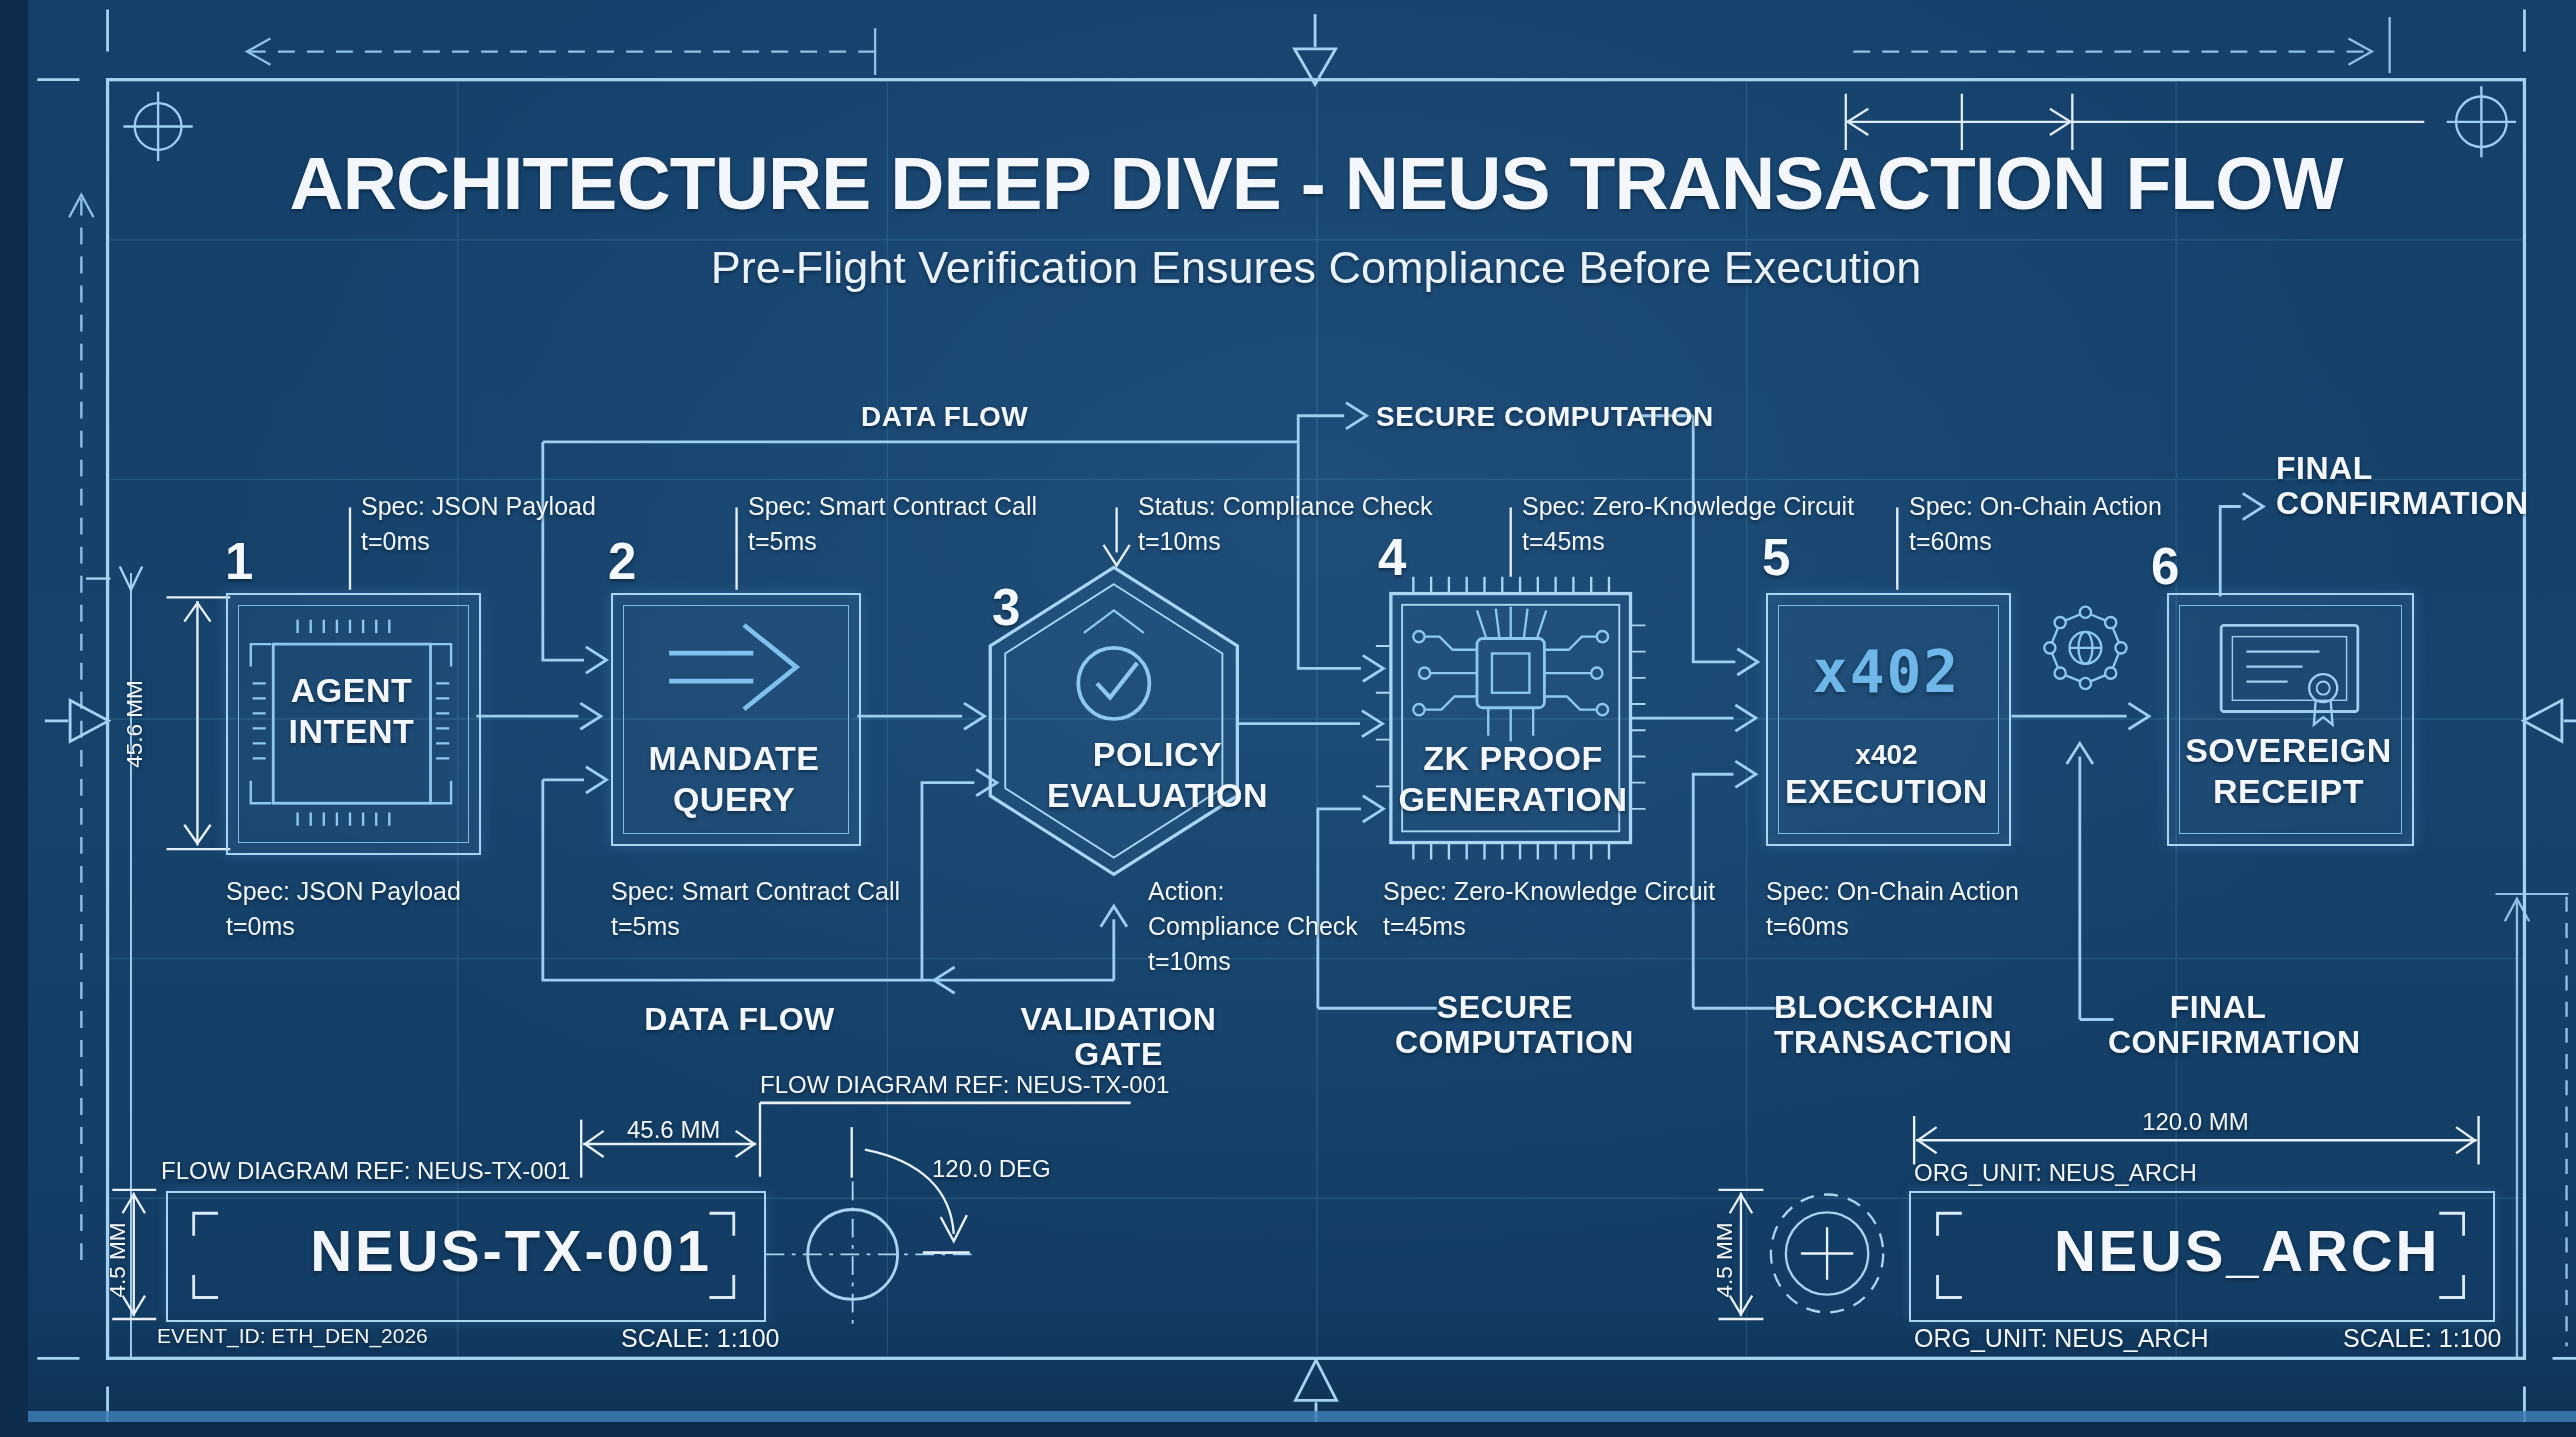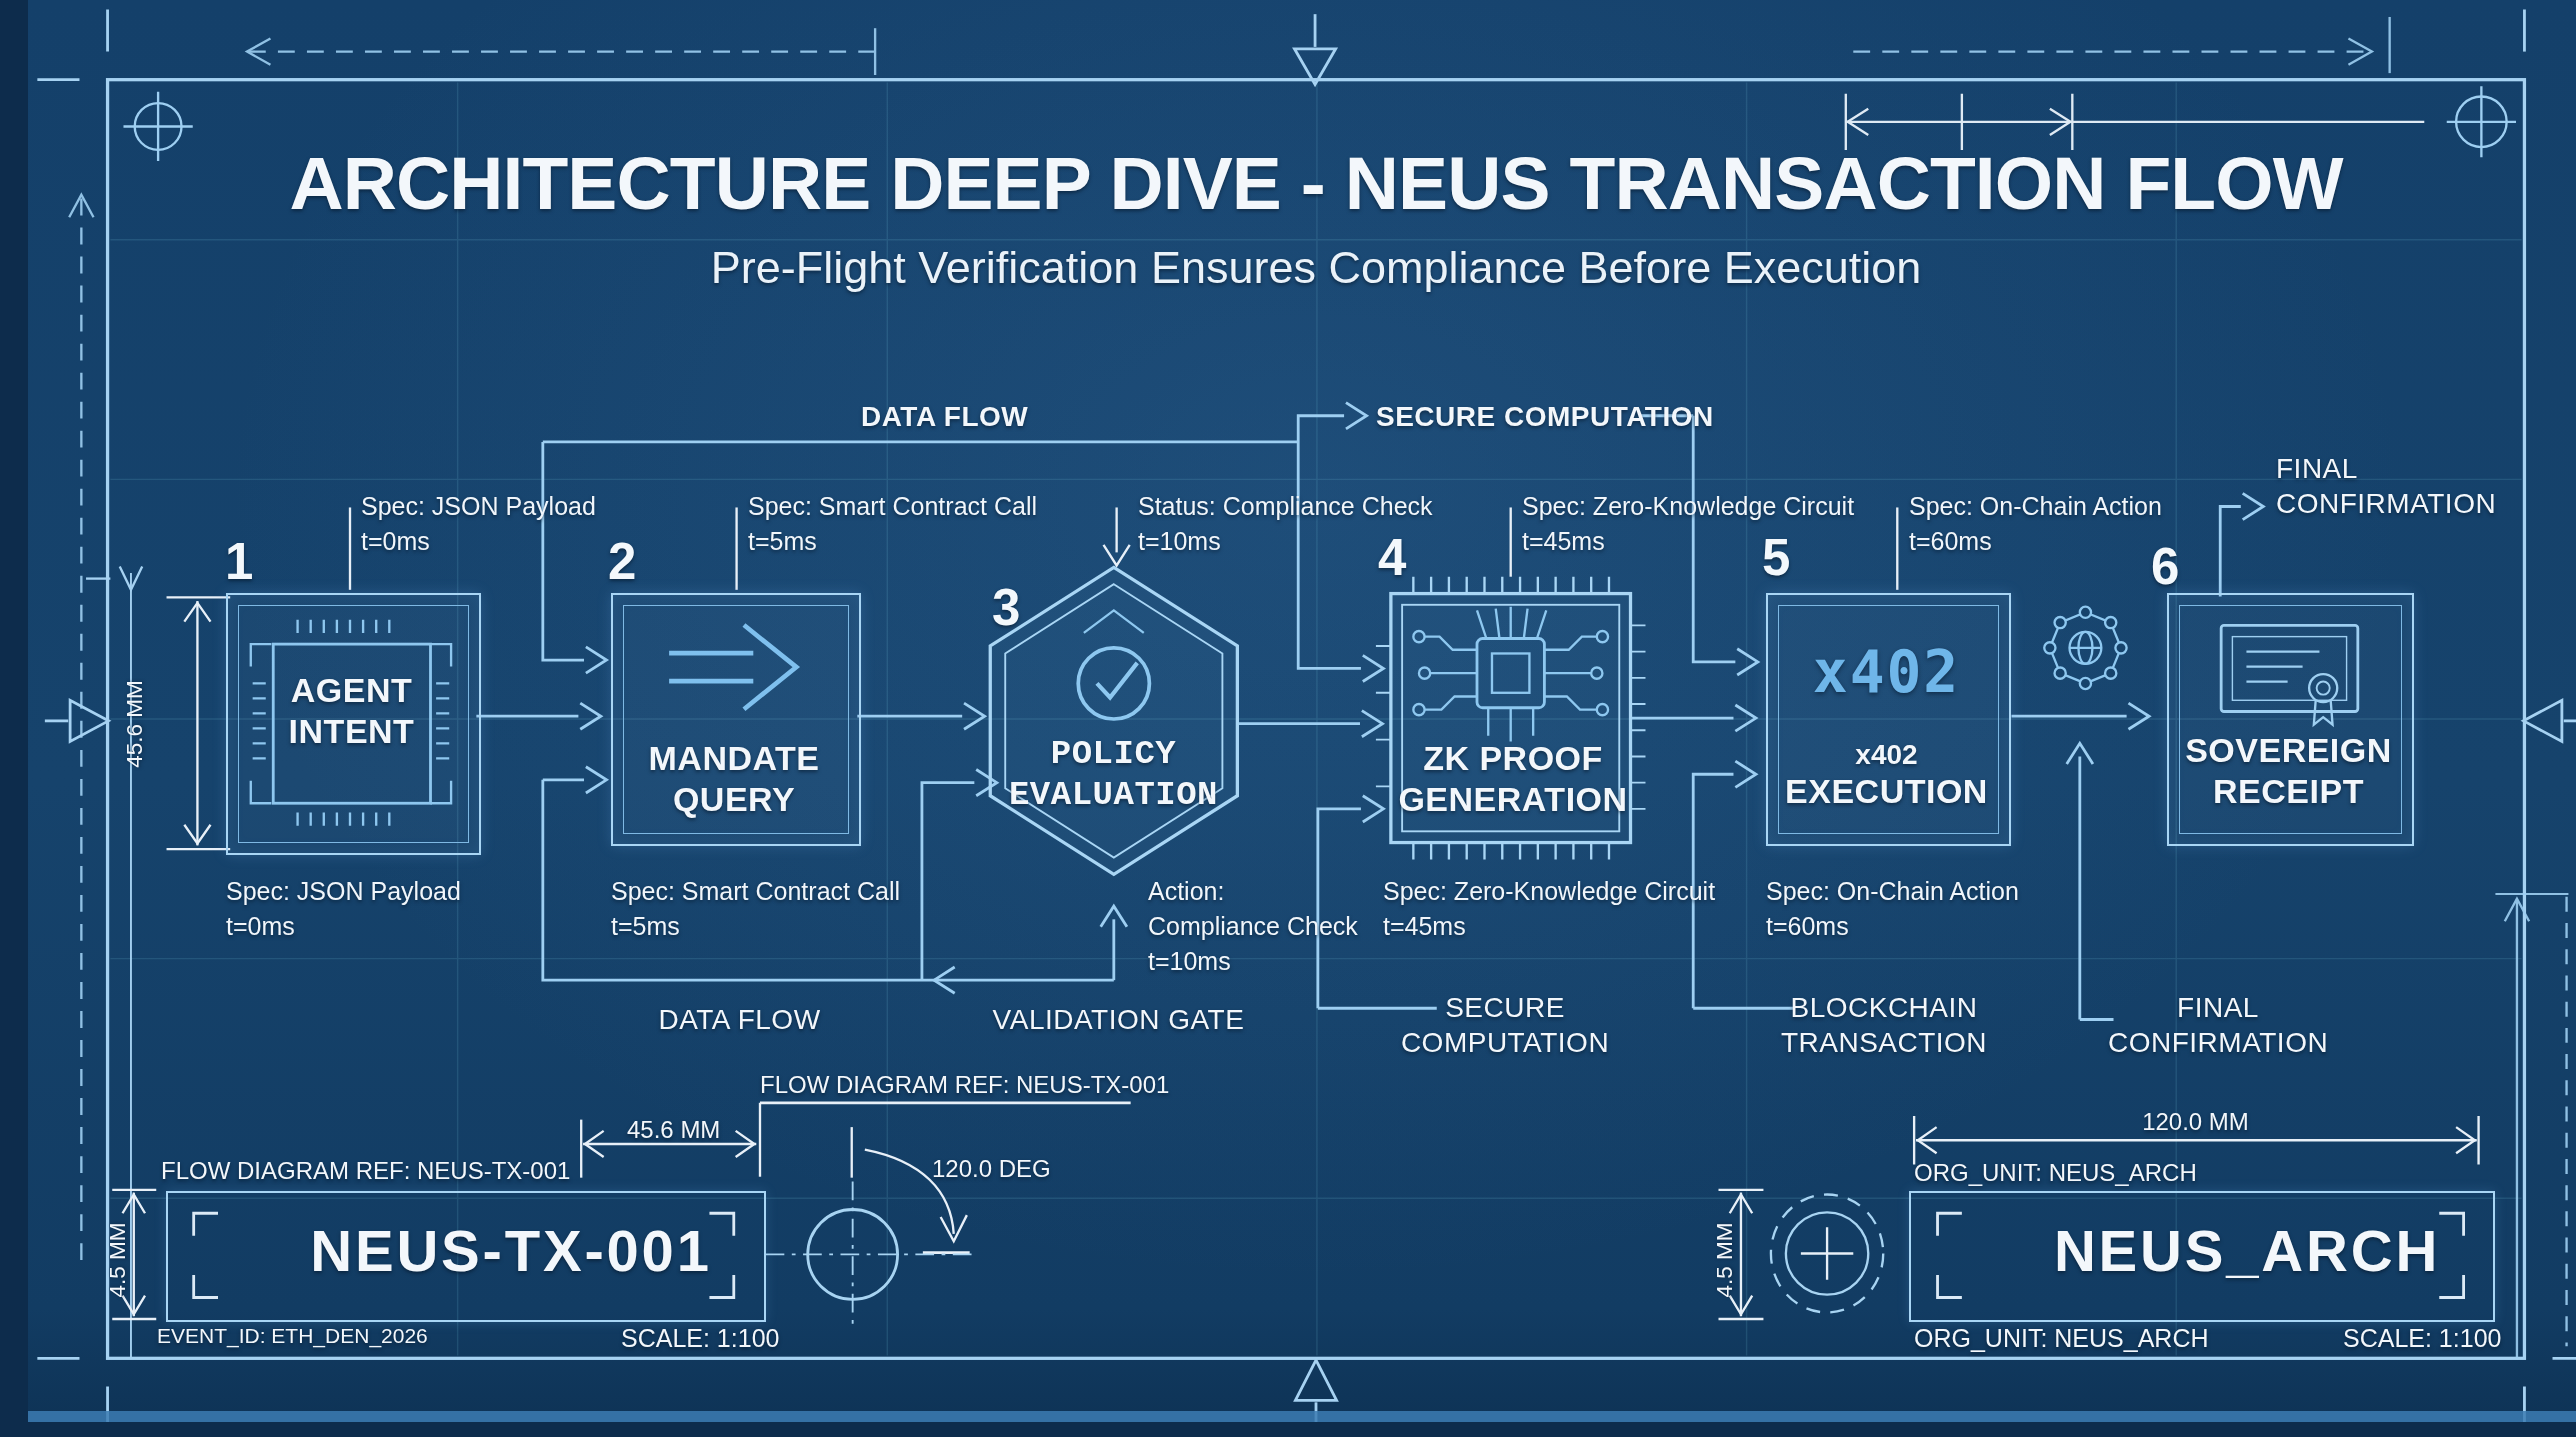--- a/index.html
+++ b/index.html
@@ -12,21 +12,21 @@
     color:#f3f7fb;
     margin-left:28px;
   }
   .abs{position:absolute;}
   .t{position:absolute;text-shadow:0 1.9px 3.7px rgba(4,18,34,.55);}
   .title{font-size:75px;font-weight:800;letter-spacing:-0.9px;white-space:nowrap;text-align:center;width:100%;}
   .subtitle{font-size:45px;font-weight:400;letter-spacing:0;text-align:center;width:100%;color:#eaf2f9;}
   .spec{font-size:25px;line-height:35px;font-weight:500;color:#f1f6fb;white-space:nowrap;}
   .num{font-size:51px;font-weight:700;color:#f3f8fc;}
   .buslabel{font-size:28px;font-weight:600;letter-spacing:0.5px;white-space:nowrap;}
-  .flowlabel{font-size:28px;font-weight:400;line-height:35px;text-align:center;letter-spacing:0.5px;}
+  .flowlabel{font-size:32px;font-weight:700;line-height:35px;text-align:center;letter-spacing:0.5px;}
   .boxname{font-size:34px;font-weight:700;line-height:41px;text-align:center;letter-spacing:0.5px;}
   .box{position:absolute;border:2.8px solid #a9d6f5;background:rgba(150,205,245,.05);
        box-shadow:0 0 13px rgba(110,175,235,.22), inset 0 0 17px rgba(110,175,235,.10);}
   .box .inner{position:absolute;left:10.3px;top:10.3px;right:10.3px;bottom:10.3px;border:1.9px solid #7fb9e4;}
   .badge{font-size:58px;font-weight:700;font-family:"DejaVu Sans Mono", monospace;color:#6fb6e9;
          text-shadow:0 1.9px 4.7px rgba(4,18,34,.5);letter-spacing:1.9px;}
   .smallname{font-size:28px;font-weight:700;}
   .blockname{font-size:58px;font-weight:600;letter-spacing:2.8px;text-align:center;white-space:nowrap;padding-left:47px;}
   .blocklabel{font-size:24px;font-weight:500;white-space:nowrap;}
   .rot{transform:rotate(-90deg);transform-origin:center center;font-size:22.5px;font-weight:500;white-space:nowrap;}
@@ -325,21 +325,21 @@
         <path d="M60,62 H150 M60,92 H150"></path>
         <path d="M140,32 L196,77 L140,122"></path>
       </g>
     </svg>
   </div>
   <div class="t boxname" style="left:583px;top:738px;width:246px;">
     <div>MANDATE</div>
       <div>QUERY</div>
     </div>
 
-  <div class="t boxname" style="left:950px;top:734px;width:271px;font-family:Liberation Mono, monospace;">
+  <div class="t boxname" style="left:994px;top:734px;width:271px;">
     <div>POLICY</div>
       <div>EVALUATION</div>
     </div>
 
   <div class="t boxname" style="left:1352px;top:738px;width:266px;">
     <div>ZK PROOF</div>
       <div>GENERATION</div>
     </div>
 
   <div class="box" style="left:1738px;top:593px;width:241px;height:249px;">

